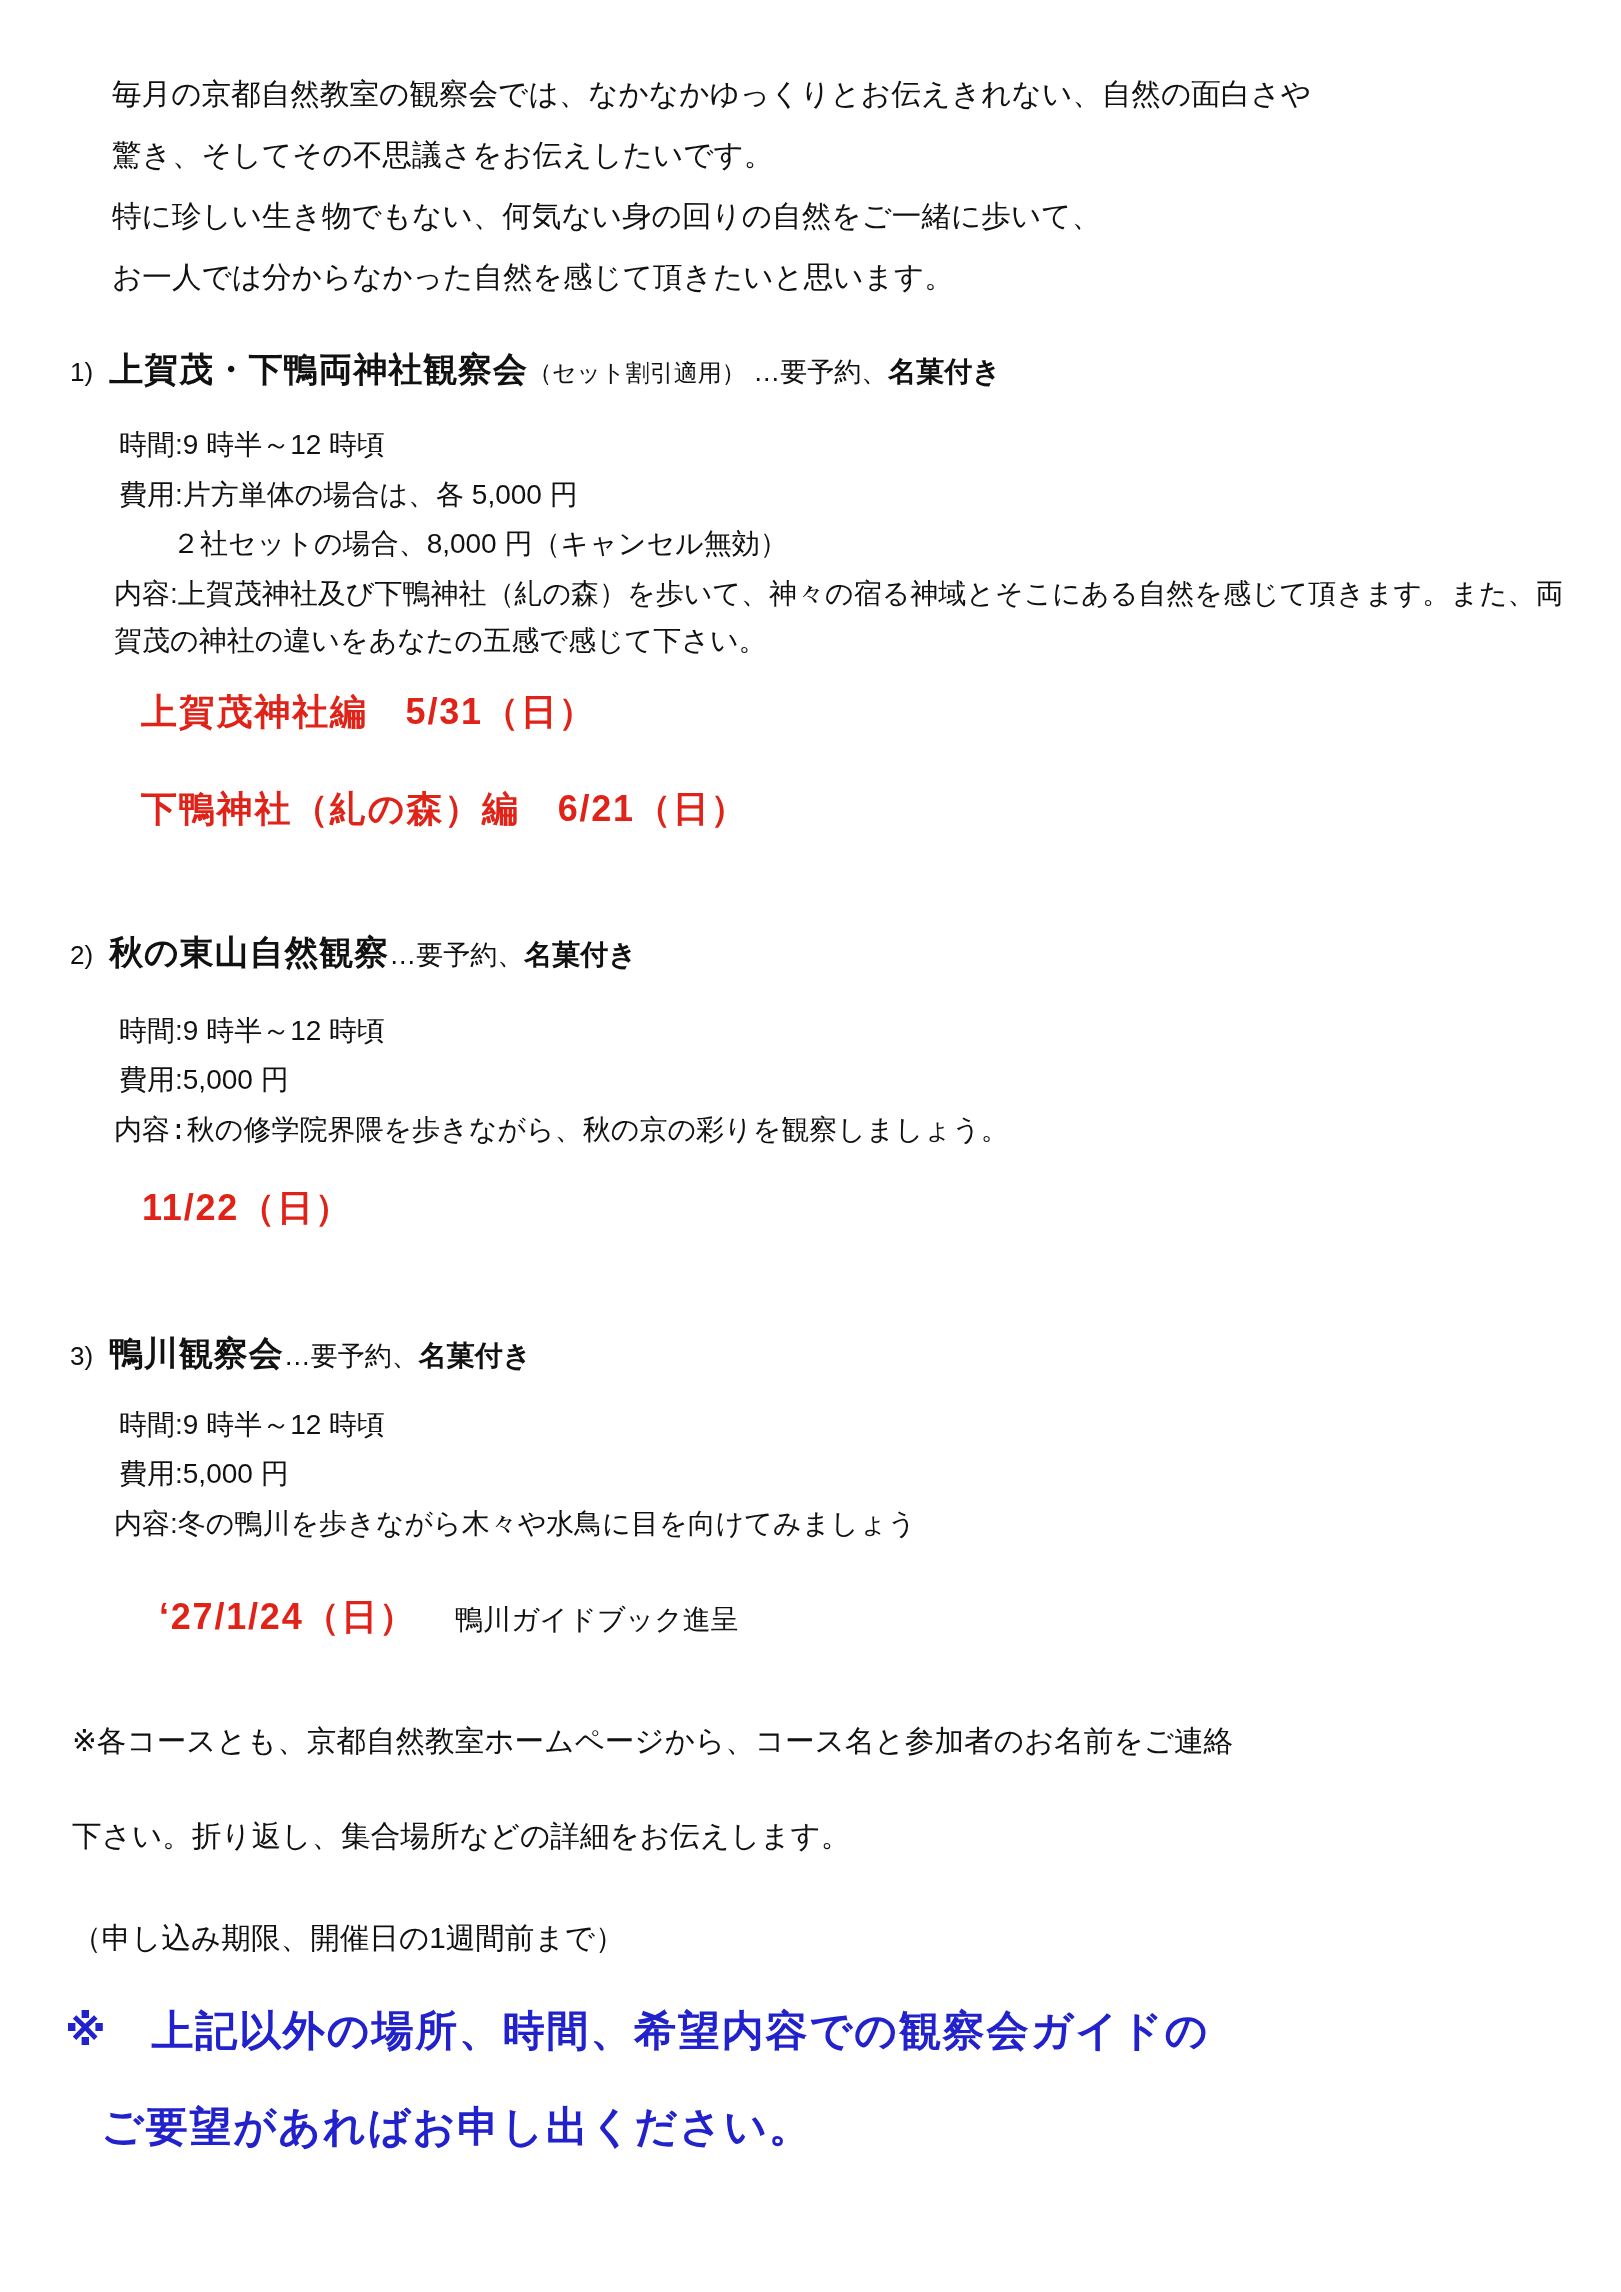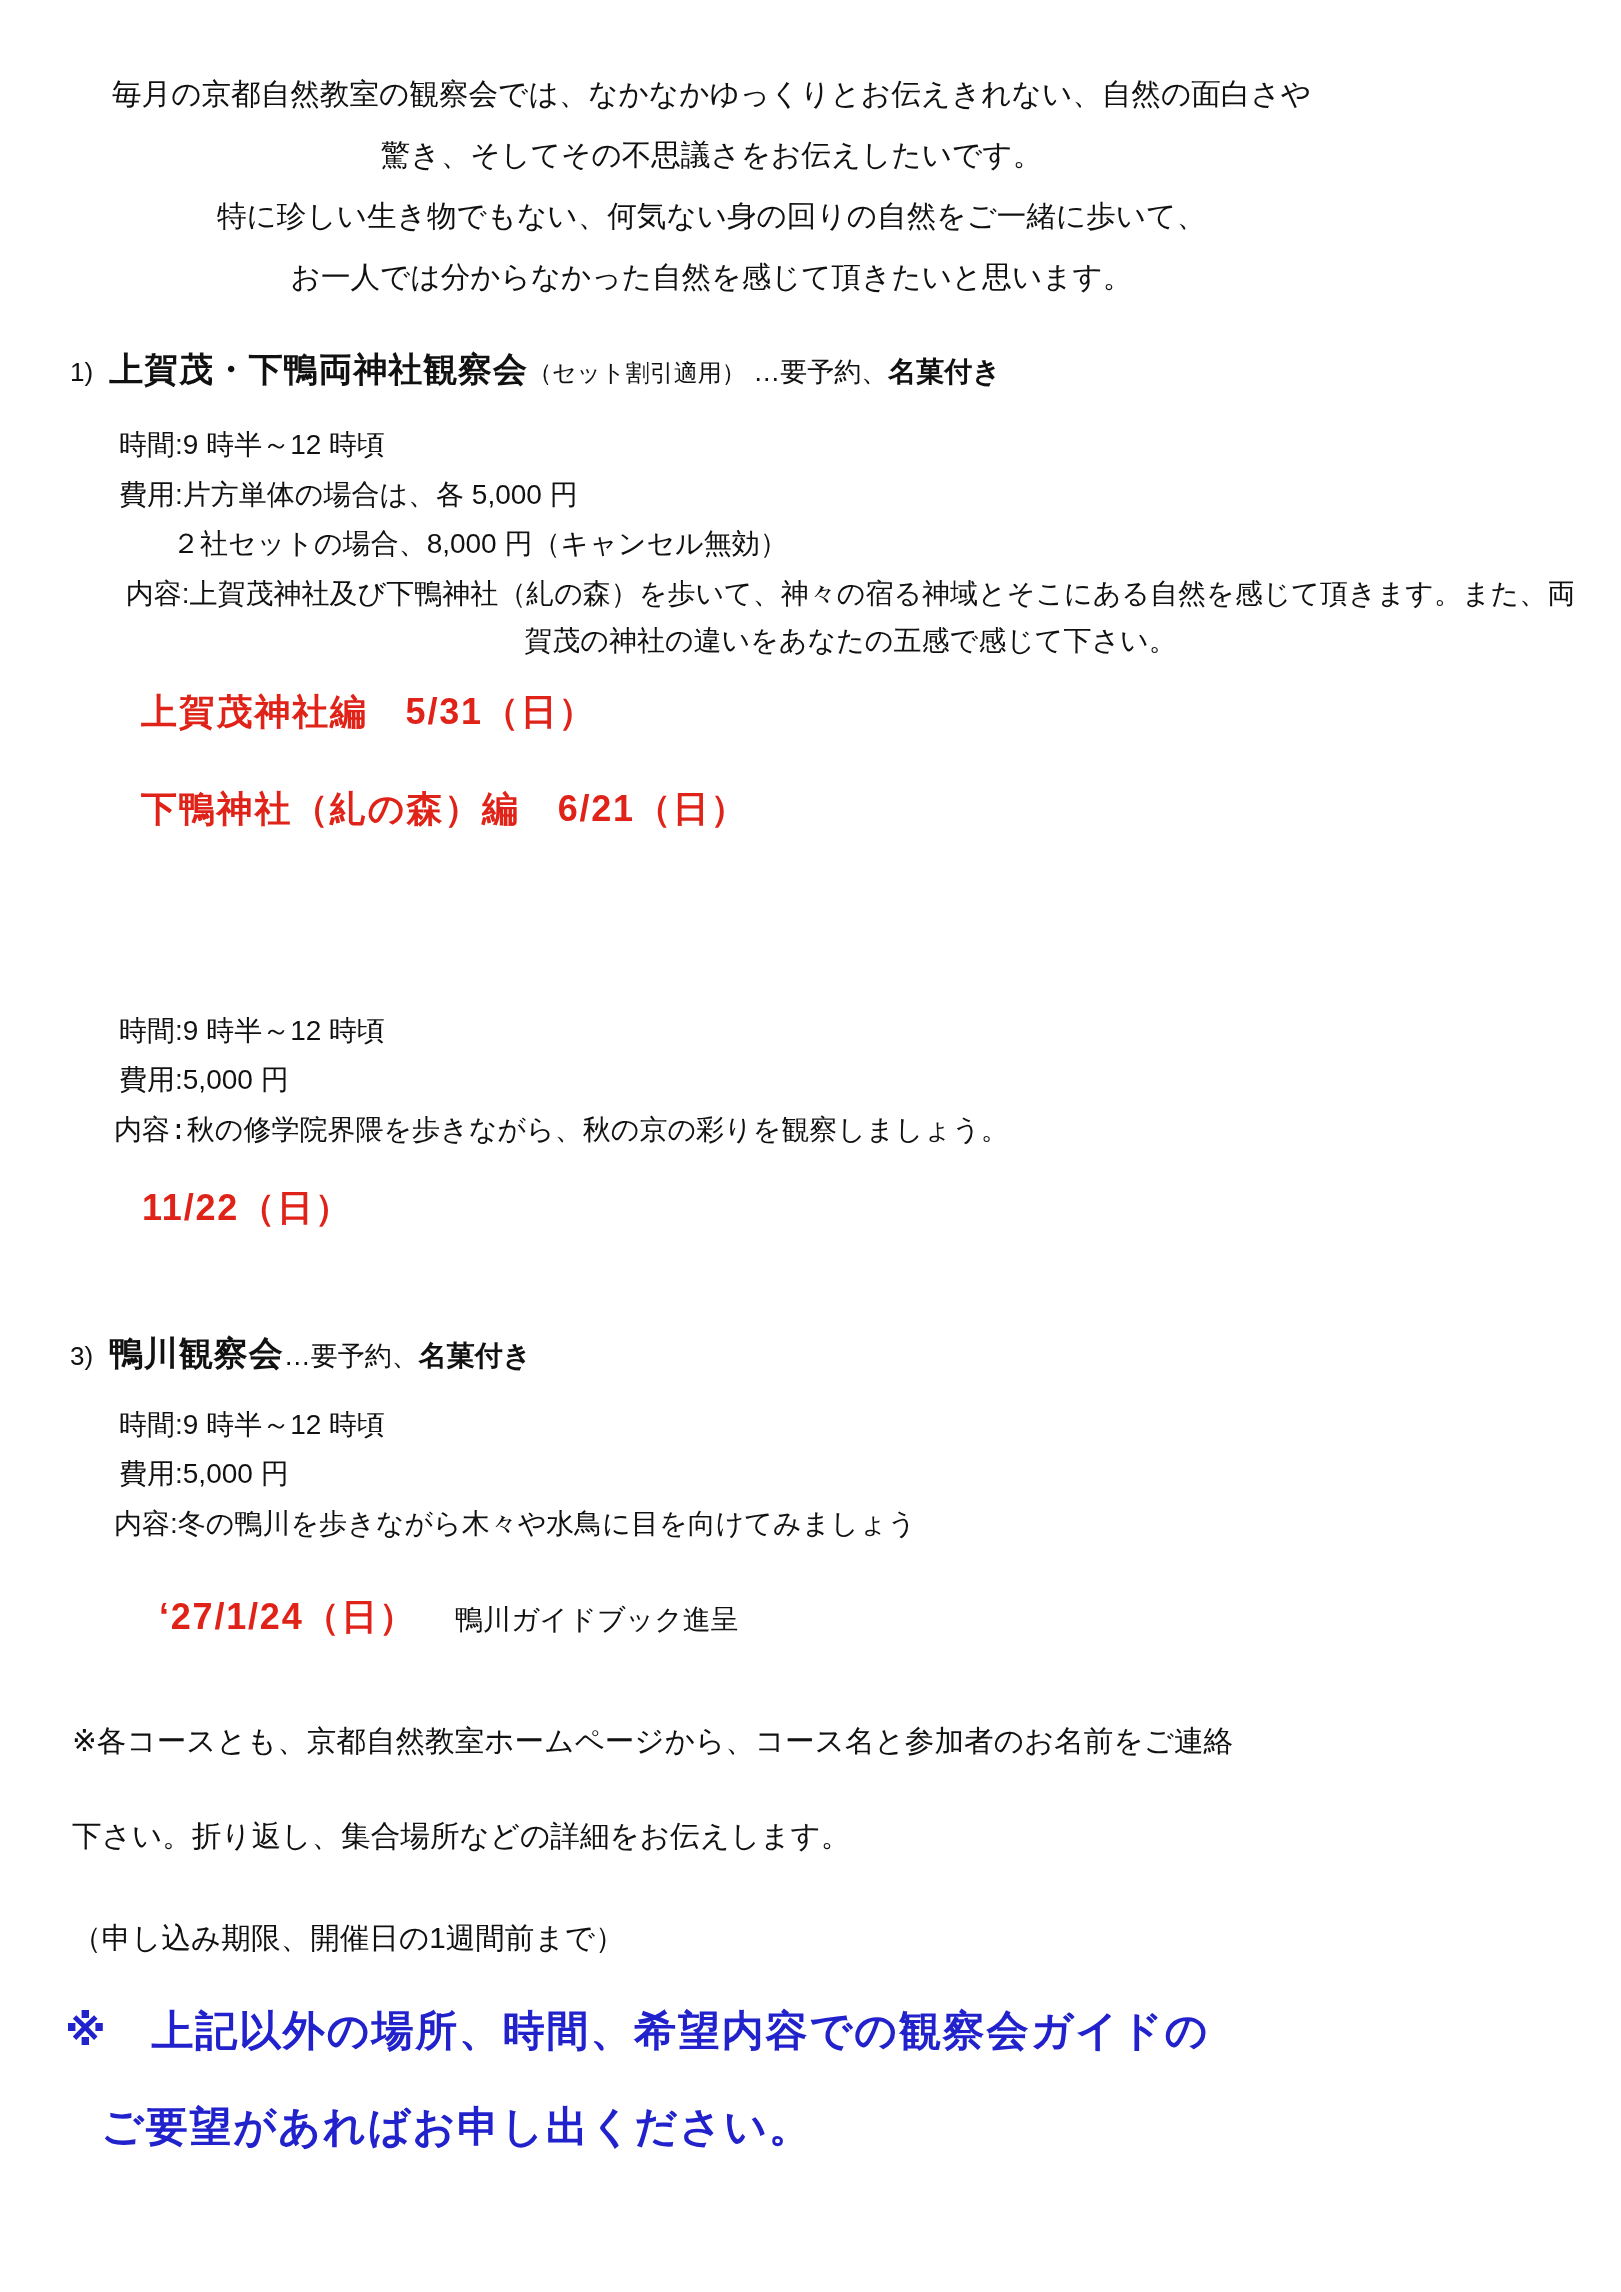--- a/index.html
+++ b/index.html
@@ -5,21 +5,21 @@
   html,body{margin:0;padding:0;background:#ffffff;}
   .page{
     position:relative;
     width:1621px;
     height:2293px;
     background:var(--bg,#ffffff);
     font-family:"Liberation Sans","DejaVu Sans",sans-serif;
     color:var(--ink,#111111);
     overflow:hidden;
   }
-  .abs{position:absolute;white-space:nowrap;text-align:center;}
+  .abs{position:absolute;white-space:nowrap;}
   .intro-line{font-size:29.6px;line-height:61px;white-space:nowrap;}
   .heading{font-size:27px;}
   .heading .num{font-size:26px;margin-right:16px;}
   .heading .title{font-size:34px;font-weight:700;letter-spacing:0.9px;}
   .heading .paren{font-size:24px;}
   .heading .notep{font-size:27px;}
   .heading .noteb{font-size:28px;font-weight:700;}
   .detail{font-size:28px;}
   .content{white-space:normal;line-height:47px;width:1473px;}
   .date{color:var(--red,#e02318);font-size:36px;font-weight:700;letter-spacing:1.8px;}
@@ -42,20 +42,23 @@
   <div class="abs heading" style="top:347px;left:70px;">
     <span class="num">1)</span><span class="title">上賀茂・下鴨両神社観察会</span><span class="paren">（セット割引適用）</span><span class="notep"> …要予約、</span><span class="noteb">名菓付き</span>
   </div>
   <div class="abs detail" style="top:426px;left:119px;">時間:9 時半～12 時頃</div>
   <div class="abs detail" style="top:476px;left:119px;">費用:片方単体の場合は、各 5,000 円</div>
   <div class="abs detail" style="top:525px;left:172px;">２社セットの場合、8,000 円（キャンセル無効）</div>
   <div class="abs detail content" style="top:570px;left:114px;">内容:上賀茂神社及び下鴨神社（糺の森）を歩いて、神々の宿る神域とそこにある自然を感じて頂きます。また、両賀茂の神社の違いをあなたの五感で感じて下さい。</div>
   <div class="abs date" style="top:688px;left:141px;">上賀茂神社編　5/31（日）</div>
   <div class="abs date" style="top:785px;left:141px;">下鴨神社（糺の森）編　6/21（日）</div>
 
+  <div class="abs heading" style="top:930px;left:70px;">
+    <span class="num">2)</span><span class="title">秋の東山自然観察</span><span class="notep">…要予約、</span><span class="noteb">名菓付き</span>
+  </div>
   <div class="abs detail" style="top:1012px;left:119px;">時間:9 時半～12 時頃</div>
   <div class="abs detail" style="top:1061px;left:119px;">費用:5,000 円</div>
   <div class="abs detail" style="top:1111px;left:114px;font-family:Liberation Mono, monospace;">内容:秋の修学院界隈を歩きながら、秋の京の彩りを観察しましょう。</div>
   <div class="abs date" style="top:1184px;left:142px;">11/22（日）</div>
 
   <div class="abs heading" style="top:1331px;left:70px;">
     <span class="num">3)</span><span class="title">鴨川観察会</span><span class="notep">…要予約、</span><span class="noteb">名菓付き</span>
   </div>
   <div class="abs detail" style="top:1406px;left:119px;">時間:9 時半～12 時頃</div>
   <div class="abs detail" style="top:1455px;left:119px;">費用:5,000 円</div>

